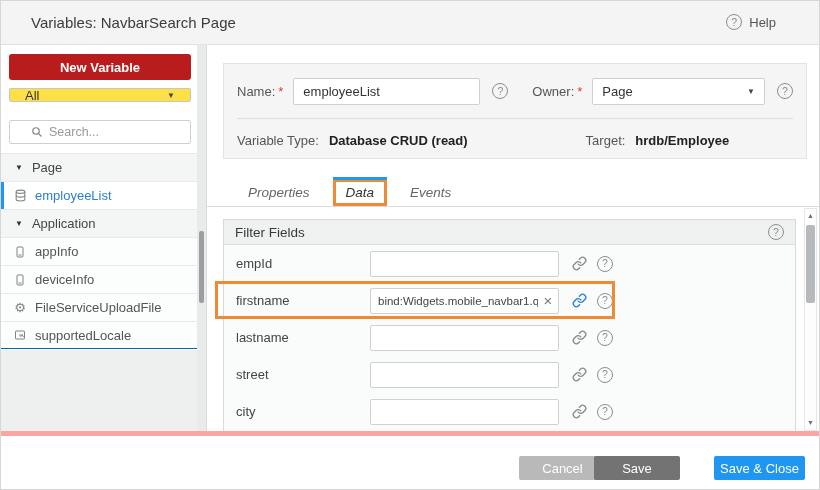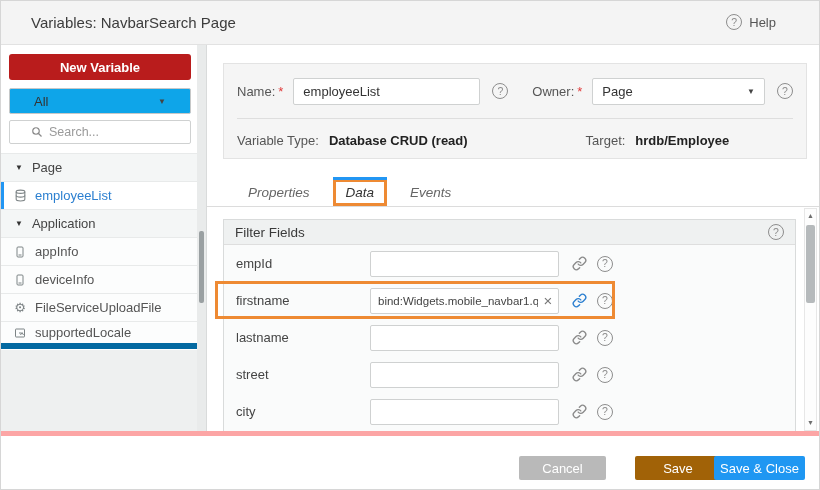--- a/index.html
+++ b/index.html
@@ -9,37 +9,37 @@
   
   .app-header { position:absolute; top:0; left:0; width:820px; height:44px; background:#f4f4f4; border-bottom:1px solid #e2e2e2; }
   .app-title { position:absolute; left:30px; top:13px; font-size:15px; color:#3c3c3c; }
   .help-link { position:absolute; right:45px; top:13px; display:flex; align-items:center; gap:7px; cursor:pointer; }
   .help-link .label { font-size:13px; color:#555; }
   .qmark { display:inline-flex; align-items:center; justify-content:center; width:16px; height:16px; border:1px solid #8d8d8d; border-radius:50%; color:#8d8d8d; font-size:10.5px; line-height:1; flex:0 0 auto; }
 
   
   .sidebar { position:absolute; top:44px; left:0; width:206px; height:386px; background:#fff; border-right:1px solid #d9dbdb; }
   .btn-new-variable { position:absolute; left:8px; top:9px; width:182px; height:26px; background:#b91c1c; color:#fff; font-size:13px; font-weight:bold; border:none; border-radius:3px; cursor:pointer; font-family:inherit; }
-  .sb-select { position:absolute; left:8px; top:43px; width:182px; height:26px; background:#0ea5e9; border:1px solid #c6c8c8; border-radius:2px; display:flex; align-items:center; padding:0 24px; cursor:pointer; }
+  .sb-select { position:absolute; left:8px; top:43px; width:182px; height:14px; background:#fde047; border:1px solid #c6c8c8; border-radius:2px; display:flex; align-items:center; padding:0 15px; cursor:pointer; }
   .sb-select .val { font-size:13px; color:#333; flex:1; }
   .caret { font-size:8px; color:#444; }
   .sb-search { position:absolute; left:8px; top:75px; width:182px; height:24px; border:1px solid #cfd1d1; border-radius:2px; background:#fff; display:flex; align-items:center; padding:0 21px; gap:6px; }
   .sb-search input { border:none; outline:none; font-size:12.5px; color:#555; width:100%; font-family:inherit; background:transparent; }
   .sb-search input::placeholder { color:#9a9a9a; }
   .tree { position:absolute; left:0; top:108px; width:197px; }
   .tree-row { position:relative; height:28px; display:flex; align-items:center; border-top:1px solid #e8eaea; cursor:pointer; }
   .tree-row.group { background:#f4f6f6; padding-left:14px; gap:9px; }
   .tree-row.group .tri { font-size:8px; color:#333; }
   .tree-row.group .label { font-size:13px; color:#444; }
   .tree-row.item { background:#fcfdfd; padding-left:12px; gap:8px; }
   .tree-row.item .label { font-size:13px; color:#555; }
   .tree-row.item.selected { background:#fff; }
   .tree-row.item.selected::before { content:""; position:absolute; left:0; top:0; bottom:0; width:3px; background:#2296f3; }
   .tree-row.item.selected .label { color:#2b7fd0; }
-  .tree-row:last-child { border-bottom:6px solid #0369a1; }
+  .tree-row:last-child { border-bottom:1px solid #0369a1; }
   .tree-icon { width:14px; height:14px; display:inline-flex; align-items:center; justify-content:center; color:#7d8486; font-size:13px; flex:0 0 auto; }
   .sidebar-fill { position:absolute; left:0; top:305px; width:197px; height:81px; background:#eef0f0; }
   .sb-scrollbar { position:absolute; right:0; top:0; width:9px; height:386px; background:#e9ebeb; }
   .sb-scrollbar .thumb { position:absolute; left:2px; top:186px; width:5px; height:72px; background:#9aa0a2; border-radius:2px; }
 
   
   .main { position:absolute; top:44px; left:206px; width:614px; height:386px; background:#fff; overflow:hidden; }
 
   .form-panel { position:absolute; left:16px; top:18px; width:584px; height:96px; background:#f5f5f5; border:1px solid #e3e3e3; }
   .fp-row1 { position:absolute; left:13px; top:13px; right:13px; height:28px; display:flex; align-items:center; }
@@ -83,21 +83,21 @@
   .v-scrollbar { position:absolute; left:597px; top:163px; width:13px; height:223px; background:#fdfdfd; border:1px solid #e7e7e7; }
   .v-scrollbar .arr { position:absolute; left:0; width:11px; text-align:center; font-size:7px; color:#6e6e6e; line-height:10px; cursor:pointer; }
   .v-scrollbar .arr.up { top:2px; }
   .v-scrollbar .arr.down { bottom:2px; }
   .v-scrollbar .thumb { position:absolute; left:1px; top:16px; width:9px; height:78px; background:#b6babc; border-radius:2px; cursor:pointer; }
 
   
   .footer { position:absolute; left:0; top:430px; width:820px; height:60px; background:#fff; border-top:5px solid #fca5a5; }
   .footer .btn { position:absolute; top:20px; height:24px; border:none; border-radius:2px; color:#fff; font-size:13px; font-family:inherit; cursor:pointer; }
   .btn-cancel { left:518px; width:87px; background:#b9b9b9; }
-  .btn-save { left:634px; width:86px; background:#a16207; }
+  .btn-save { left:593px; width:86px; background:#737373; }
   .btn-saveclose { left:713px; width:91px; background:#1f97f2; }
 
   svg { display:block; }
 </style>
 </head>
 <body>
 
 <div class="window">
 
   <div class="app-header">

